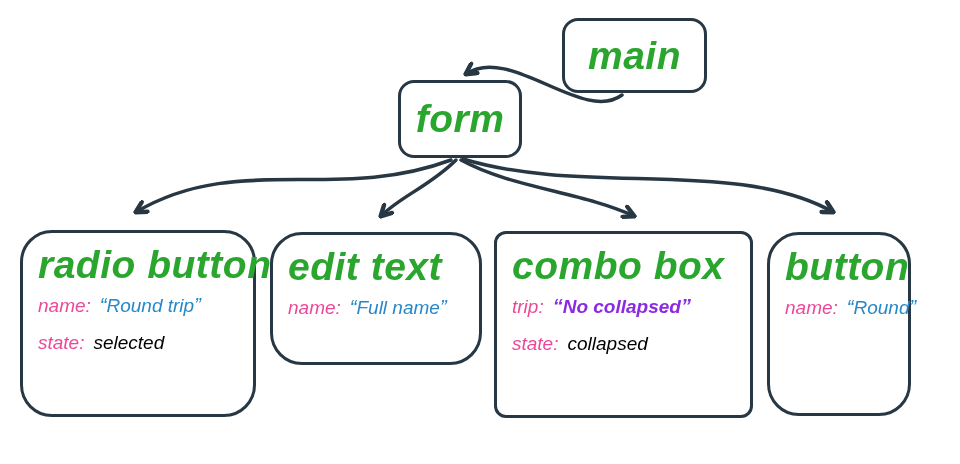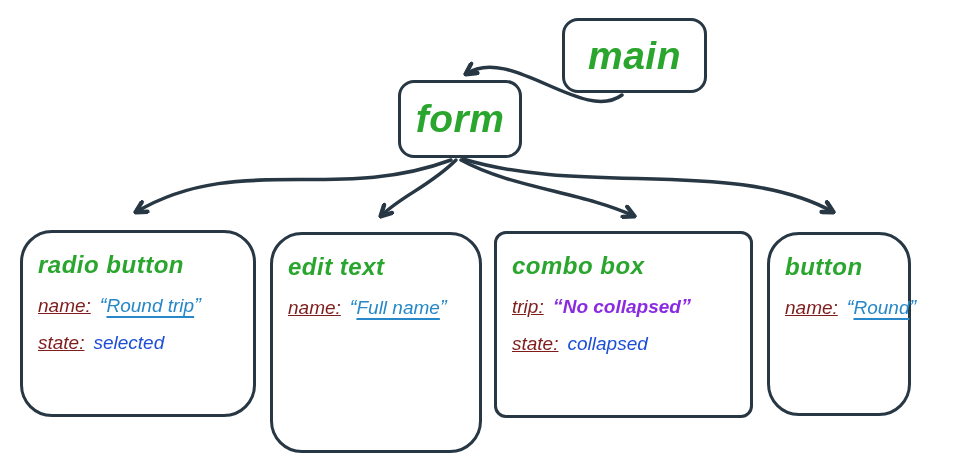--- a/index.html
+++ b/index.html
@@ -41,45 +41,43 @@
   }
   .title {
     color: #2aa62e;
     font-weight: bold;
     letter-spacing: 0.5px;
     white-space: nowrap;
   }
   .parent .title { font-size: 39px; }
   .child .title {
     display: block;
-    font-size: 24px;
+    font-size: 39px;
     line-height: 44px;
     margin-bottom: 4px;
   }
   .row {
     display: block;
     height: 38px;
     line-height: 28px;
     font-size: 19px;
     white-space: nowrap;
   }
   .key {
-    color: #7f1d1d;
+    color: #ec4899;
     margin-right: 9px;
-    text-decoration: underline;
   }
   .q { font-size: 1.05em; }
   .val-name { color: #2688c9; }
   .val-name .val {
-    text-decoration: underline;
     text-decoration-thickness: 1.5px;
     text-underline-offset: 4px;
   }
   .val-value { color: #8a2be2; font-weight: bold; }
-  .val-state { color: #1d4ed8; }
+  .val-state { color: #000000; }
 </style>
 </head>
 <body>
 
 <div class="stage">
 
   <svg class="connectors" viewBox="0 0 960 464" xmlns="http://www.w3.org/2000/svg">
     <defs>
       <marker id="arrowhead" viewBox="0 0 12 12" refX="10" refY="6" markerWidth="15" markerHeight="15" markerUnits="userSpaceOnUse" orient="auto">
         <path d="M 2,1.5 L 10.5,6 L 2,10.5" fill="none" stroke="#273743" stroke-width="2.4" stroke-linecap="round" stroke-linejoin="round"></path>
@@ -103,21 +101,21 @@
   <div class="node child" style="left:20px; top:230px; width:236px; height:187px;">
     <span class="title">radio button</span>
     <div class="row">
       <span class="key">name:</span><span class="val-name"><span class="q">“</span><span class="val">Round trip</span><span class="q">”</span></span>
     </div>
     <div class="row">
       <span class="key">state:</span><span class="val-state">selected</span>
     </div>
   </div>
 
-  <div class="node child" style="left:270px; top:232px; width:212px; height:221px;">
+  <div class="node child" style="left:270px; top:232px; width:212px; height:133px;">
     <span class="title">edit text</span>
     <div class="row">
       <span class="key">name:</span><span class="val-name"><span class="q">“</span><span class="val">Full name</span><span class="q">”</span></span>
     </div>
   </div>
 
   <div class="node child" style="left:494px; top:231px; width:259px; height:187px;border-radius:12px;">
     <span class="title">combo box</span>
     <div class="row">
       <span class="key">trip:</span><span class="val-value"><span class="q">“</span><span class="val">No collapsed</span><span class="q">”</span></span>

